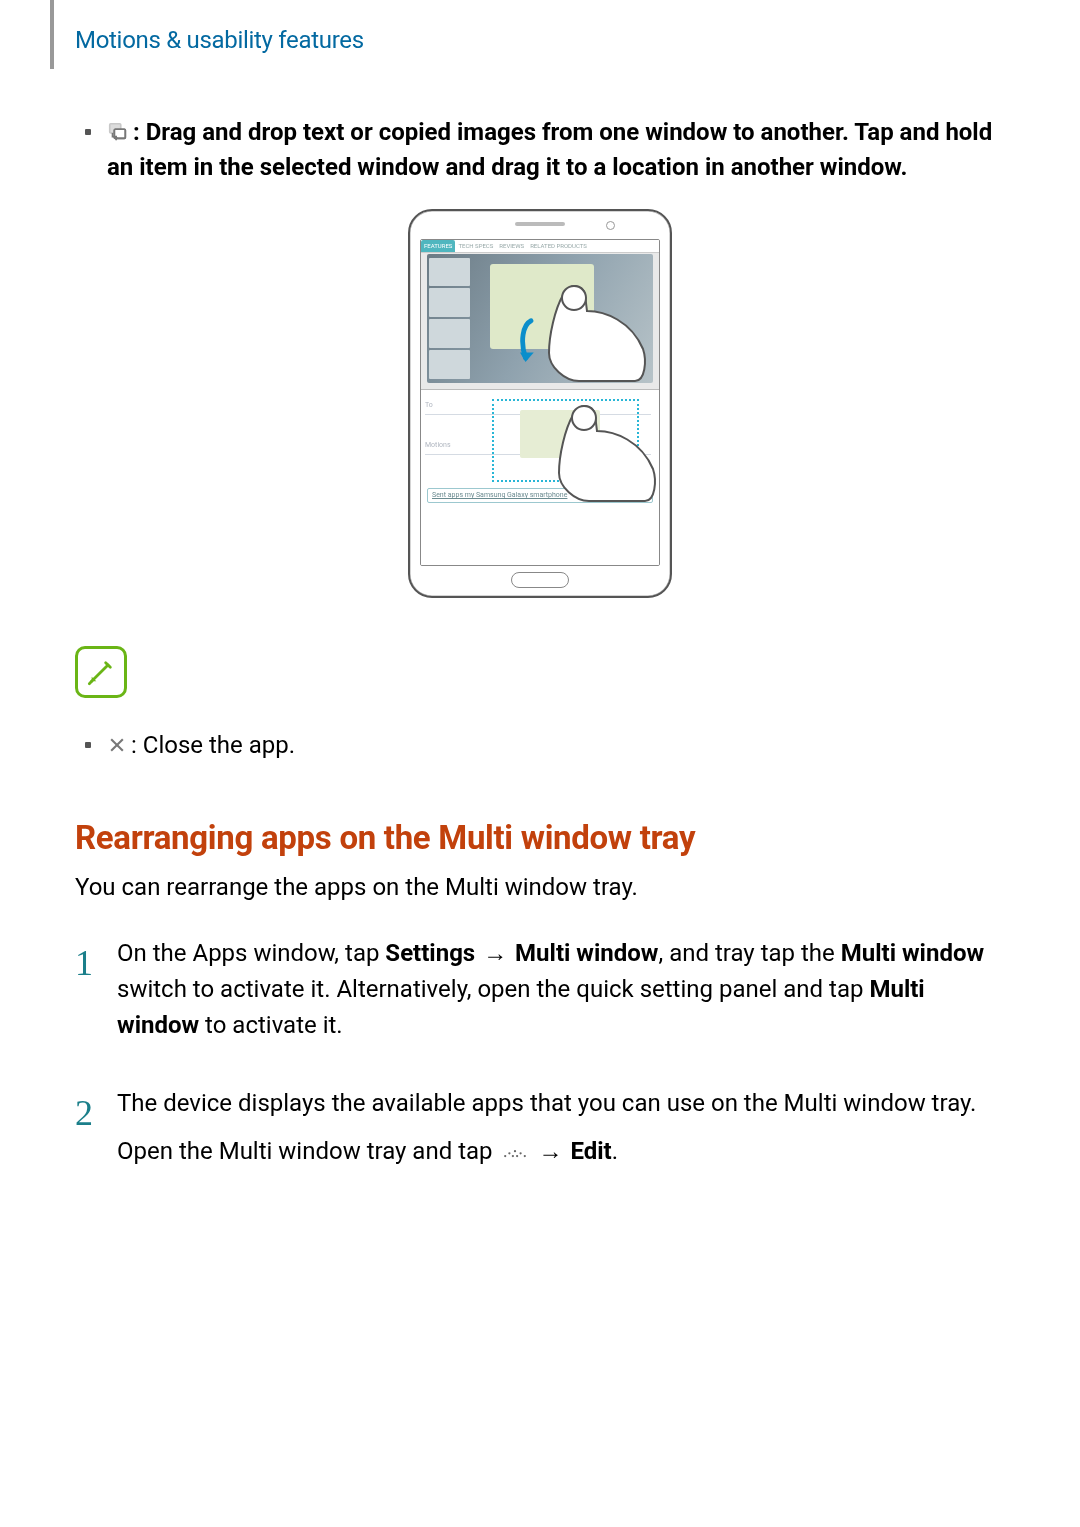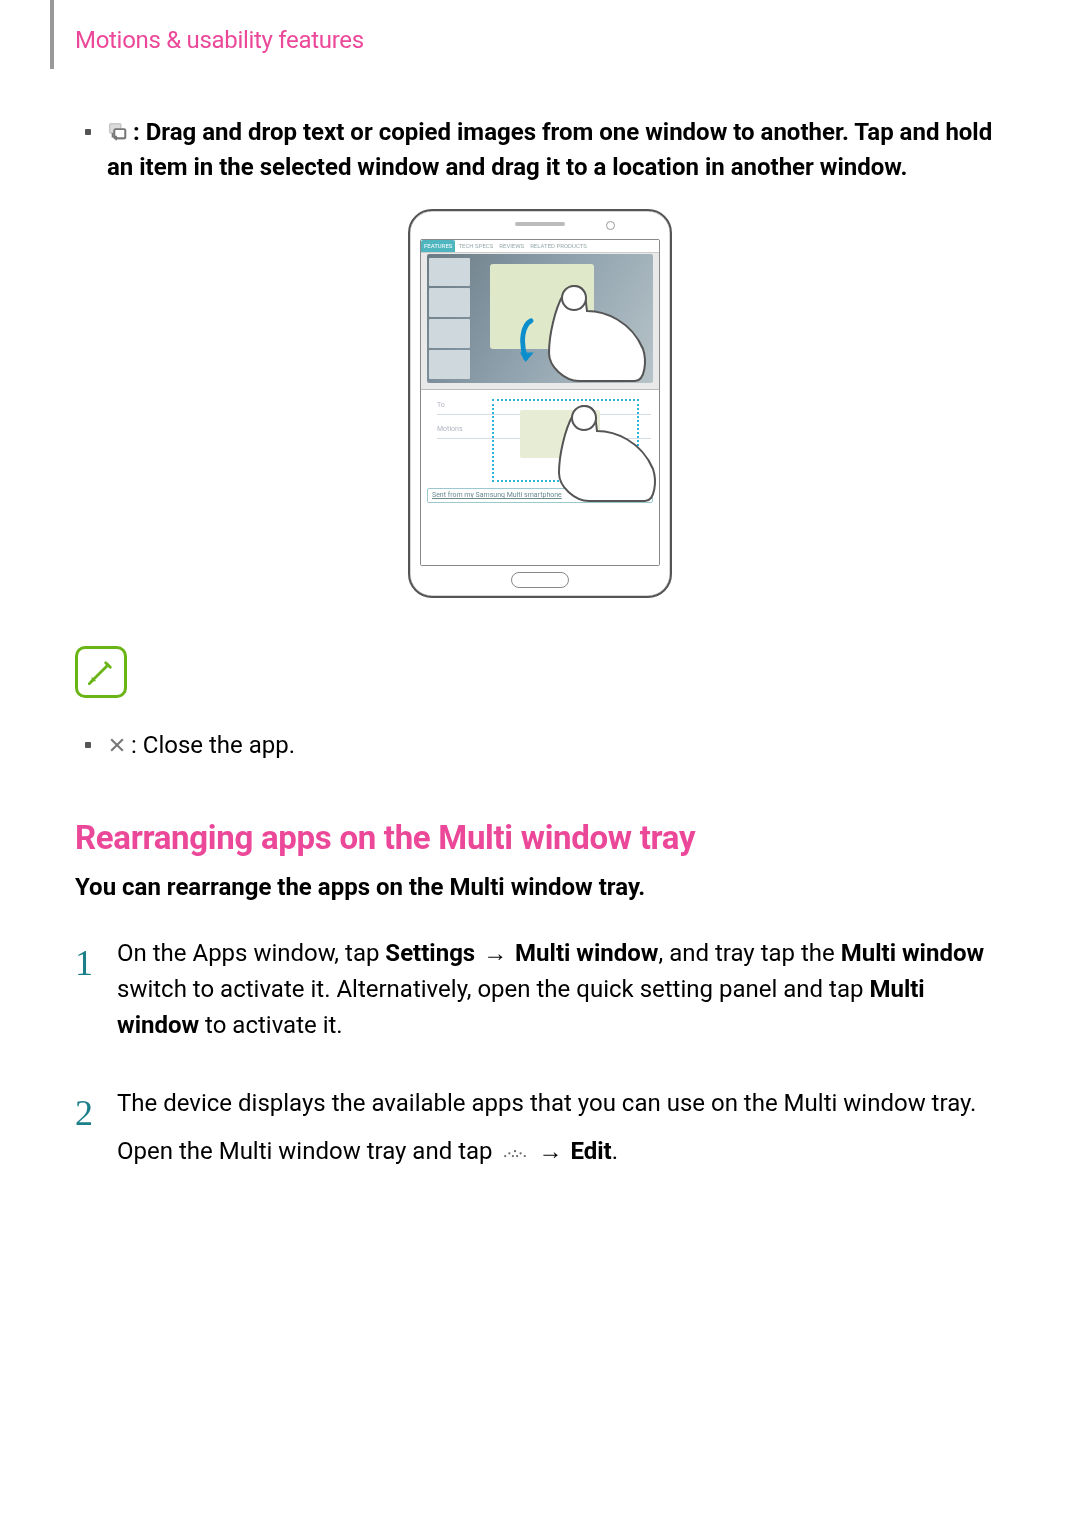--- a/index.html
+++ b/index.html
@@ -21,21 +21,21 @@
     left: 50px;
     top: 0;
     width: 4px;
     height: 69px;
     background: #999;
   }
   .header-text {
     position: absolute;
     left: 75px;
     top: 26px;
-    color: #ec4899;
+    color: #0369a1;
     font-size: 24px;
     letter-spacing: -0.3px;
   }
   .body-area {
     position: absolute;
     left: 75px;
     top: 115px;
     width: 930px;
     font-size: 24px;
     line-height: 1.45;
@@ -165,22 +165,22 @@
     position:absolute;
     left:30%; top:5%; width:60%; height:45%;
     border:2px dotted #29b6d6;
   }
   .dashed-box .inner{
     position:absolute; left:18%; top:12%; width:56%; height:60%;
     background:#e6edd4; border-radius:2px;
   }
   .email-fields{
     position:absolute;
-    left:16px; right:8px; top:5px;
-    display:flex; flex-direction:column; gap:4px;
+    left:4px; right:8px; top:5px;
+    display:flex; flex-direction:column; gap:20px;
     font-size:7px; color:#b0b6c0;
   }
   .email-fields div{
     border-bottom:1px solid #d5dbe3;
     padding:5px 0 4px;
   }
   .sent-from{
     position:absolute;
     left:0; right:0; top:56%;
     background:#fff;
@@ -236,21 +236,21 @@
   .close-line .x {
     display:inline-flex; vertical-align:-3px; margin-right:4px;
   }
   .close-line .x svg{ width:20px;height:20px; stroke:#777; stroke-width:2.5; }
 
   h2.teal {
     margin-top: 52px;
     margin-bottom: 8px;
     font-size: 33px;
     font-weight: 700;
-    color: #ec4899;
+    color: #c2410c;
     letter-spacing: -0.3px;
   }
   .para {
     font-size: 24px;
     line-height: 1.45;
   }
   .step {
     display: flex;
     margin-top: 30px;
   }
@@ -345,21 +345,21 @@
             </div>
           </div>
           <div class="screen-bottom">
             <div class="email-fields">
               <div>To</div>
               <div>Motions</div>
             </div>
             <div class="dashed-box">
               <div class="inner"></div>
             </div>
-            <div class="sent-from">Sent from my Samsung Multi smartphone</div>
+            <div class="sent-from">Sent apps my Samsung Galaxy smartphone</div>
           </div>
         </div>
         <div class="phone-home"></div>
       </div>
 
       <div class="hand hand1">
         <svg viewBox="0 0 120 110">
           <path d="M28 20 C 34 8, 48 8, 50 20 L52 36 C 70 36, 96 46, 108 74 C 112 86, 110 106, 100 106 L44 106 C 30 106, 14 92, 14 78 C 14 60, 20 34, 28 20 Z" fill="#fff" stroke="#555" stroke-width="2"></path>
           <ellipse cx="39" cy="23" rx="12" ry="12" fill="#fff" stroke="#555" stroke-width="2"></ellipse>
         </svg>
@@ -390,21 +390,21 @@
         <svg viewBox="0 0 24 24" fill="none">
           <line x1="5" y1="5" x2="19" y2="19"></line>
           <line x1="19" y1="5" x2="5" y2="19"></line>
         </svg>
       </span>
       <span>: Close the app.</span>
     </div>
 
     <h2 class="teal">Rearranging apps on the Multi window tray</h2>
 
-    <p class="para" style="margin-top:6px;margin-bottom:0;font-weight:bold;">You can rearrange the apps on the Multi window tray.</p>
+    <p class="para" style="margin-top:6px;margin-bottom:0;">You can rearrange the apps on the Multi window tray.</p>
 
     <div class="step">
       <div class="num">1</div>
       <div class="step-body">
         <p>
           <span>On the Apps window, tap </span><b>Settings</b><span class="arrow"> → </span><b>Multi window</b><span>, and tray tap the </span><b>Multi window</b><span> switch to activate it. Alternatively, open the quick setting panel and tap </span><b>Multi window</b><span> to activate it.</span>
         </p>
       </div>
     </div>
 

